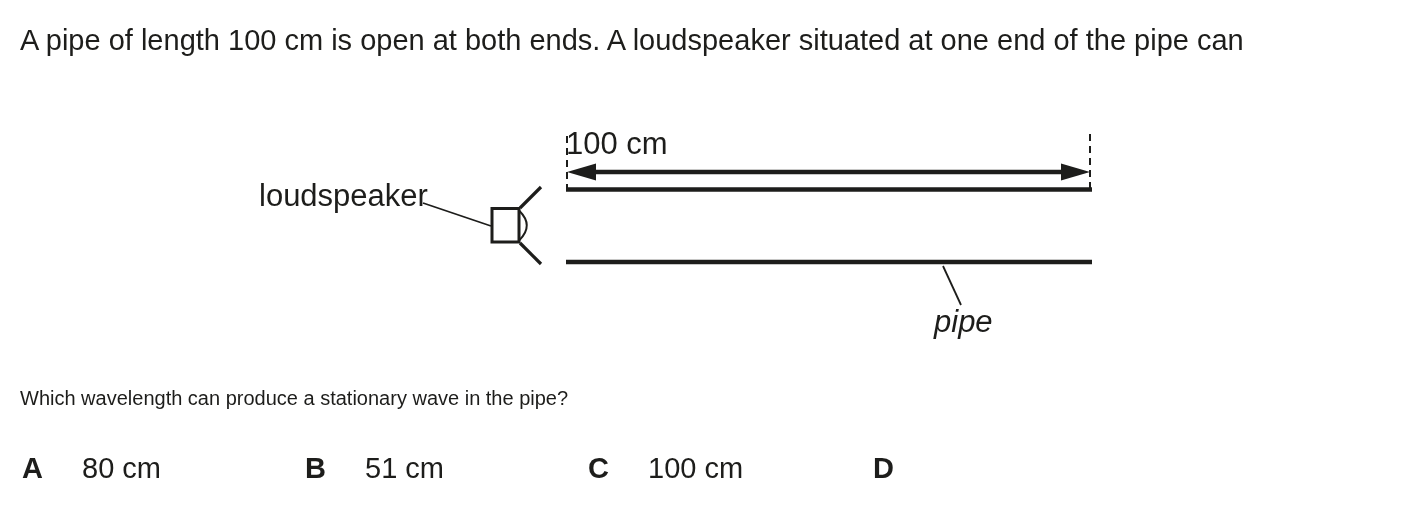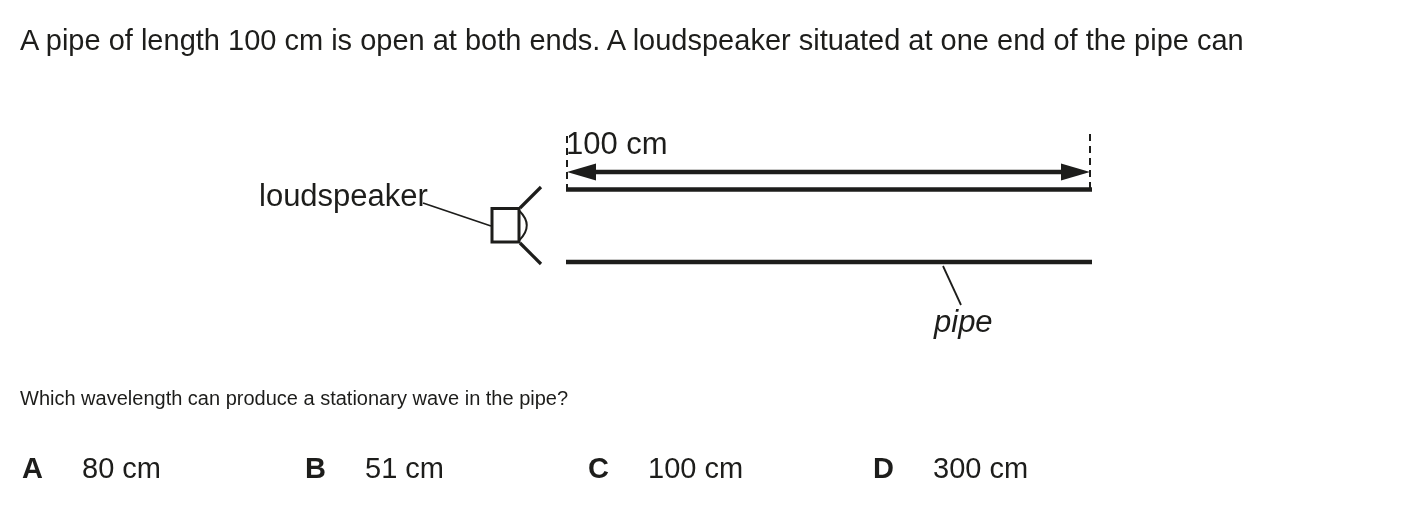--- a/index.html
+++ b/index.html
@@ -117,17 +117,16 @@
     <div class="option opt-b">
       <span class="letter">B</span>
       <span class="value">51 cm</span>
     </div>
     <div class="option opt-c">
       <span class="letter">C</span>
       <span class="value">100 cm</span>
     </div>
     <div class="option opt-d">
       <span class="letter">D</span>
-      <span class="value">300 cm</span>
     </div>
   </div>
 
 </div>
 
 </body></html>

